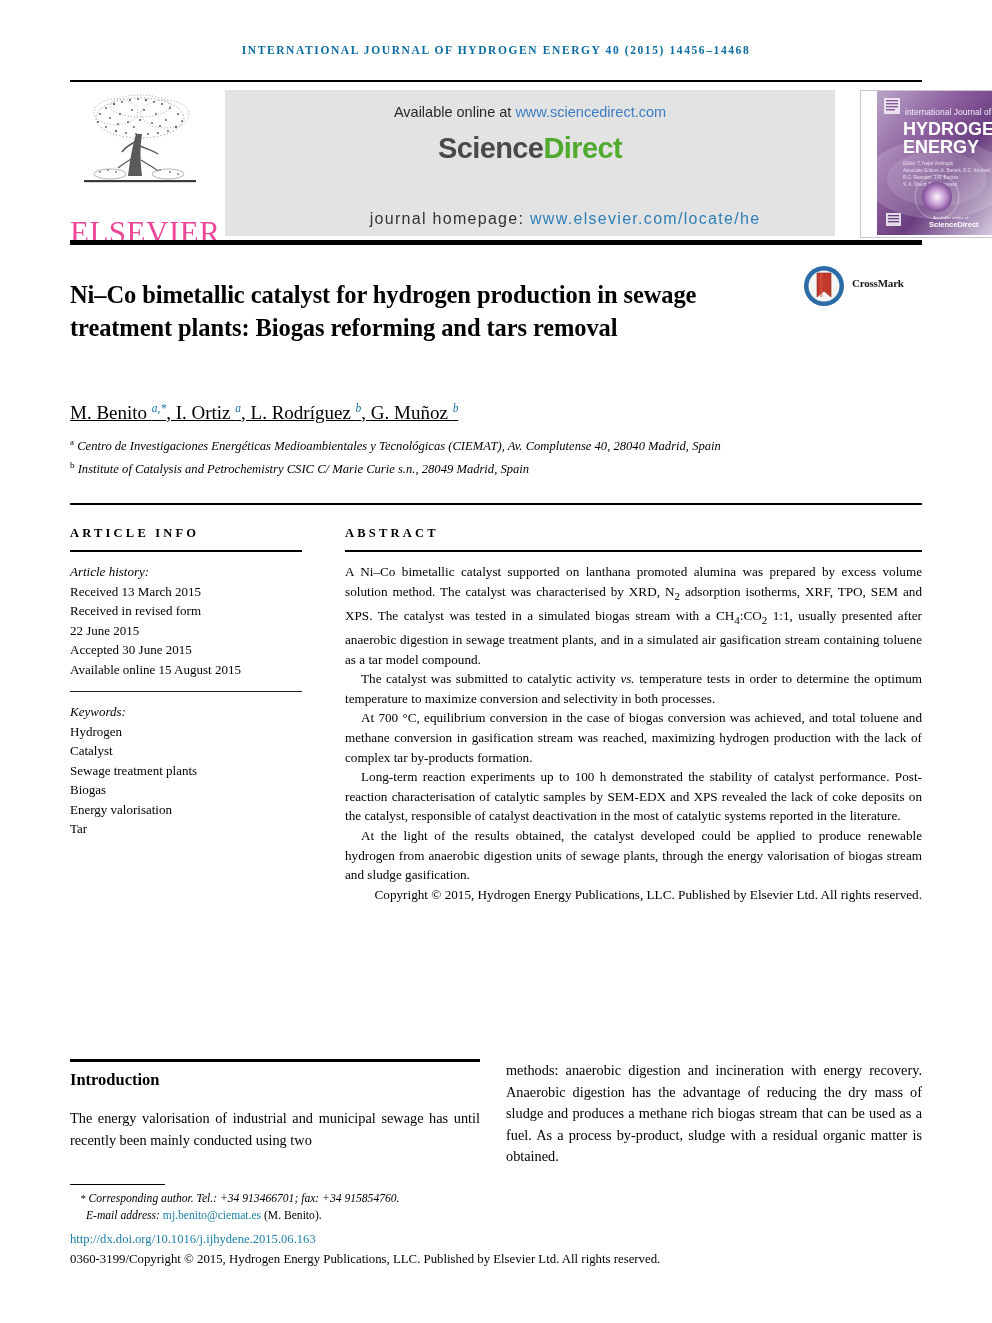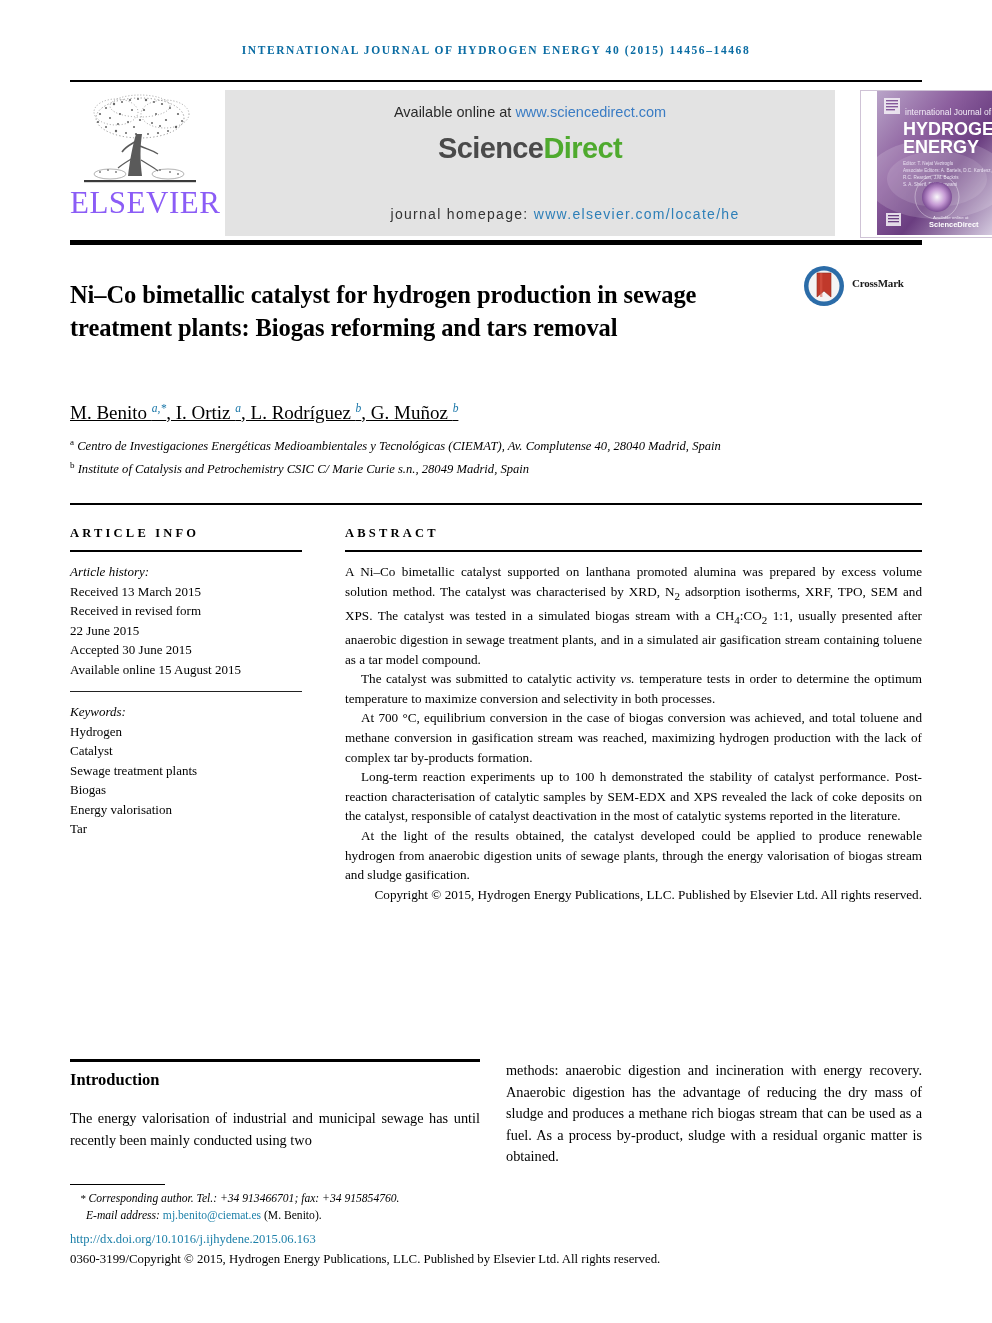--- a/index.html
+++ b/index.html
@@ -55,24 +55,24 @@
   }
   .elsevier-logo {
     position: absolute;
     left: 0; top: 4px;
     width: 142px;
     height: 146px;
   }
   .tree-svg { display: block; }
   .elsevier-word {
     position: absolute;
-    left: 0; top: 96px;
+    left: 0; top: 126px;
     width: 142px;
     text-align: left;
-    color: #8b5cf6;
+    color: #ec4899;
     font-family: "Liberation Serif", serif;
     font-size: 31px;
     letter-spacing: 0.5px;
     line-height: 34px;
   }
 
   .sd-banner {
     position: absolute;
     left: 155px; top: 4px;
     width: 610px;
@@ -96,25 +96,25 @@
     text-align: center;
     font-family: "Liberation Sans", sans-serif;
     font-size: 29px;
     font-weight: bold;
     letter-spacing: -0.6px;
   }
   .sd-science { color: #4a4a4a; }
   .sd-direct { color: #4faa2e; }
   .homepage-line {
     position: absolute;
-    left: 0; bottom: 14px;
+    left: 0; bottom: 8px;
     width: 680px;
     text-align: center;
     font-family: "Liberation Sans", sans-serif;
-    font-size: 14px;
+    font-size: 16px;
     letter-spacing: 1.3px;
     color: #333;
   }
   .homepage-line .lnk { color: #2d7fb8; }
 
   .cover {
     position: absolute;
     left: 790px; top: 4px;
     width: 120px;
     height: 146px;

